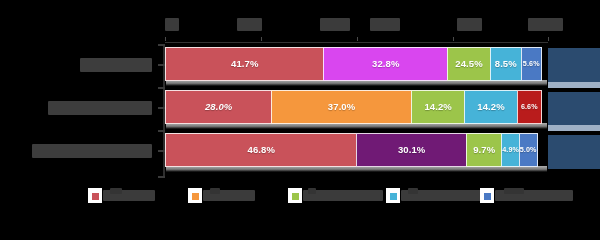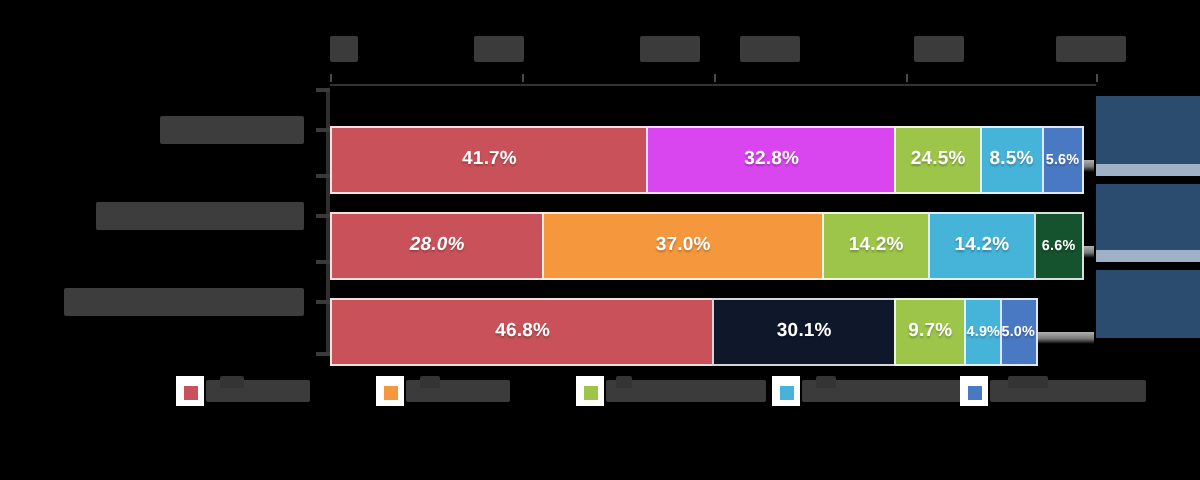--- a/index.html
+++ b/index.html
@@ -146,21 +146,20 @@
   }
   .seg {
     position: relative;
     height: 34px;
     box-sizing: border-box;
     border: 1.5px solid rgba(255,255,255,.82);
     display: flex;
     align-items: center;
     justify-content: center;
     overflow: hidden;
-    margin-top: 16px;
   }
   .seg + .seg { margin-left: -1.5px; }
   .seg-label {
     color: #ffffff;
     font-size: 9.5px;
     font-weight: bold;
     letter-spacing: .1px;
     white-space: nowrap;
     text-shadow: 0 1px 1px rgba(0,0,0,.25);
     line-height: 1;
@@ -273,32 +272,32 @@
           </div>
           <div class="seg" style="width: 141.71px; background: rgb(245, 151, 61);">
             <span class="seg-label">37.0%</span>
           </div>
           <div class="seg" style="width: 54.386px; background: rgb(156, 197, 74);">
             <span class="seg-label">14.2%</span>
           </div>
           <div class="seg" style="width: 54.386px; background: rgb(70, 179, 216);">
             <span class="seg-label">14.2%</span>
           </div>
-          <div class="seg tiny" style="width: 25.278px; background: #14532d;">
+          <div class="seg tiny" style="width: 25.278px; background: #b91c1c;">
             <span class="seg-label">6.6%</span>
           </div>
         </div>
       </div>
       <div class="bar-row r3">
         <div class="bar-shadow"></div>
         <div class="bar-track">
           <div class="seg" style="width: 192.649px; background: rgb(201, 82, 90);">
             <span class="seg-label">46.8%</span>
           </div>
-          <div class="seg" style="width: 92px; background: #0f172a;">
+          <div class="seg" style="width: 111px; background: #701a75;">
             <span class="seg-label">30.1%</span>
           </div>
           <div class="seg" style="width: 37.151px; background: rgb(156, 197, 74);">
             <span class="seg-label">9.7%</span>
           </div>
           <div class="seg tiny" style="width: 18.767px; background: rgb(70, 179, 216);">
             <span class="seg-label">4.9%</span>
           </div>
           <div class="seg tiny" style="width: 19.15px; background: rgb(74, 121, 196); text-align: center;">
             <span class="seg-label">5.0%</span>

